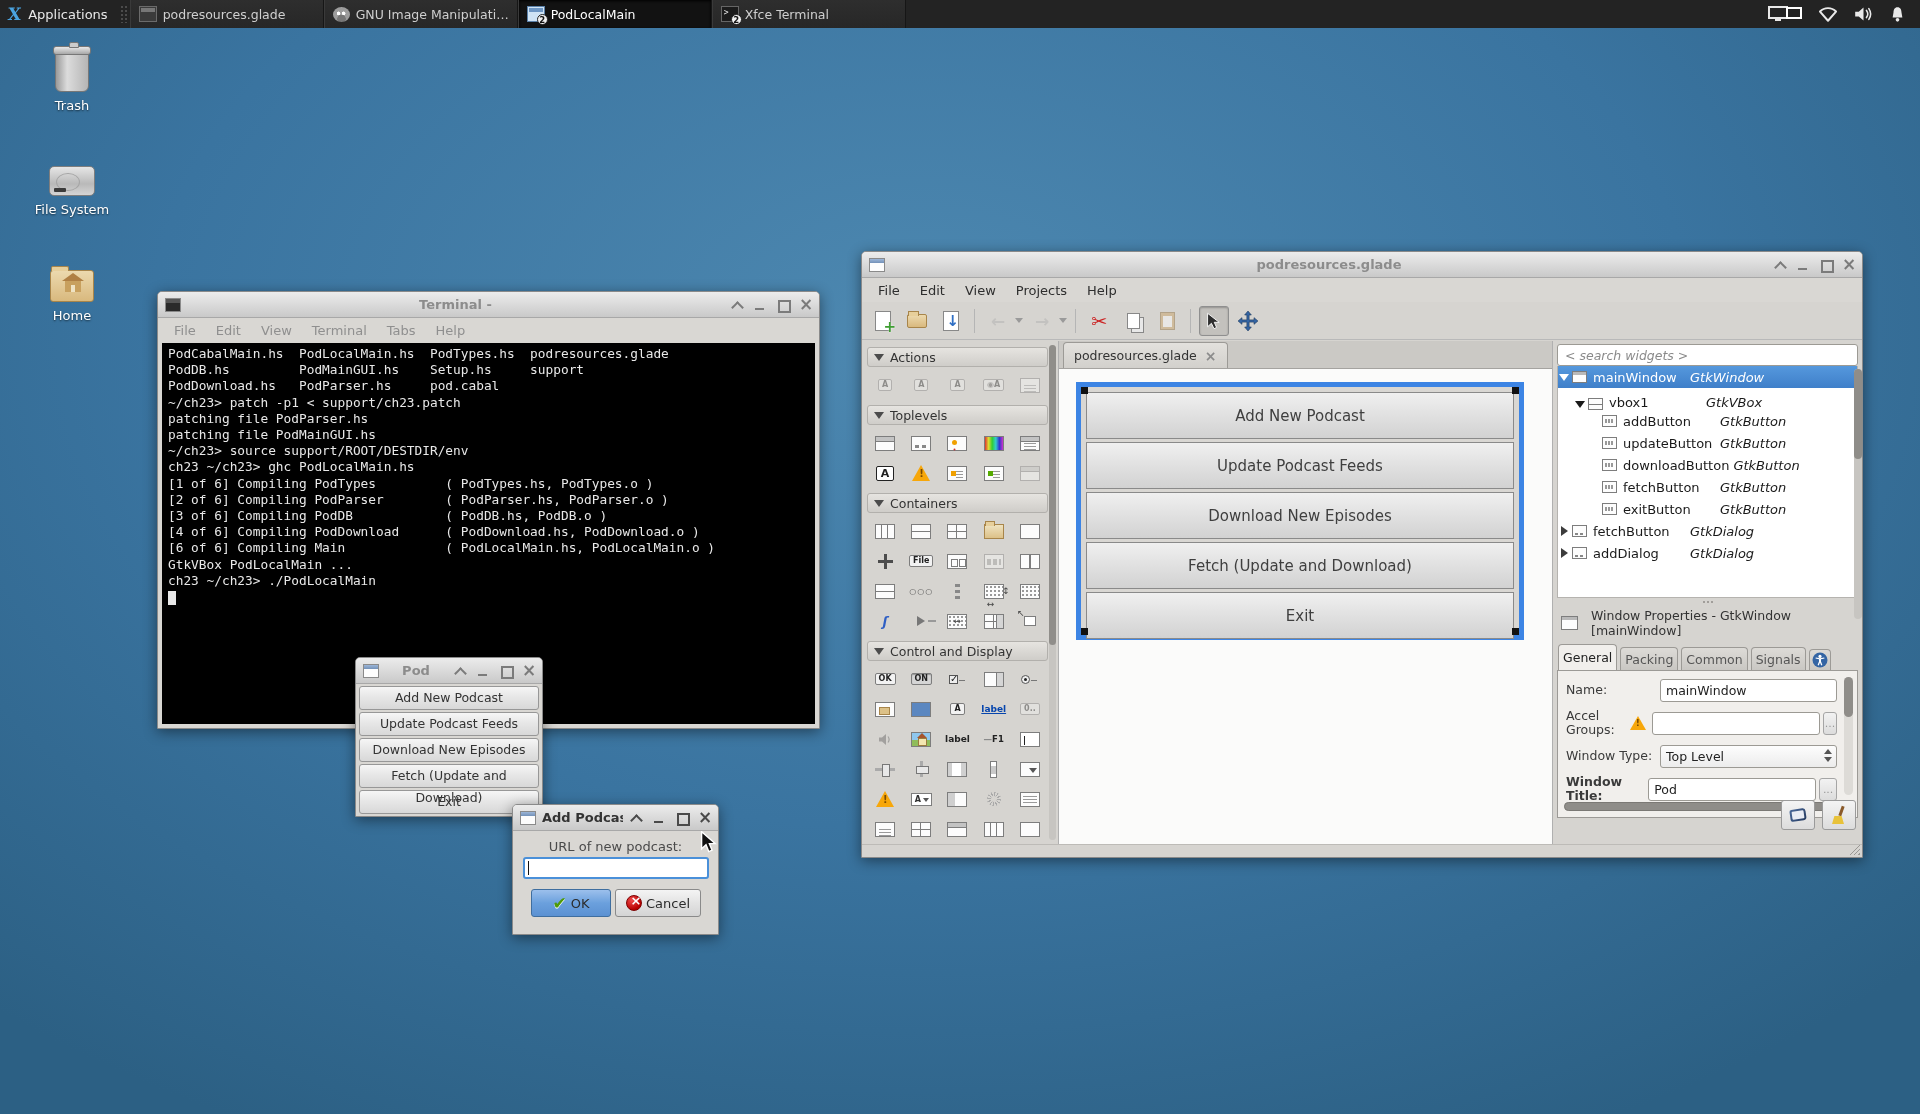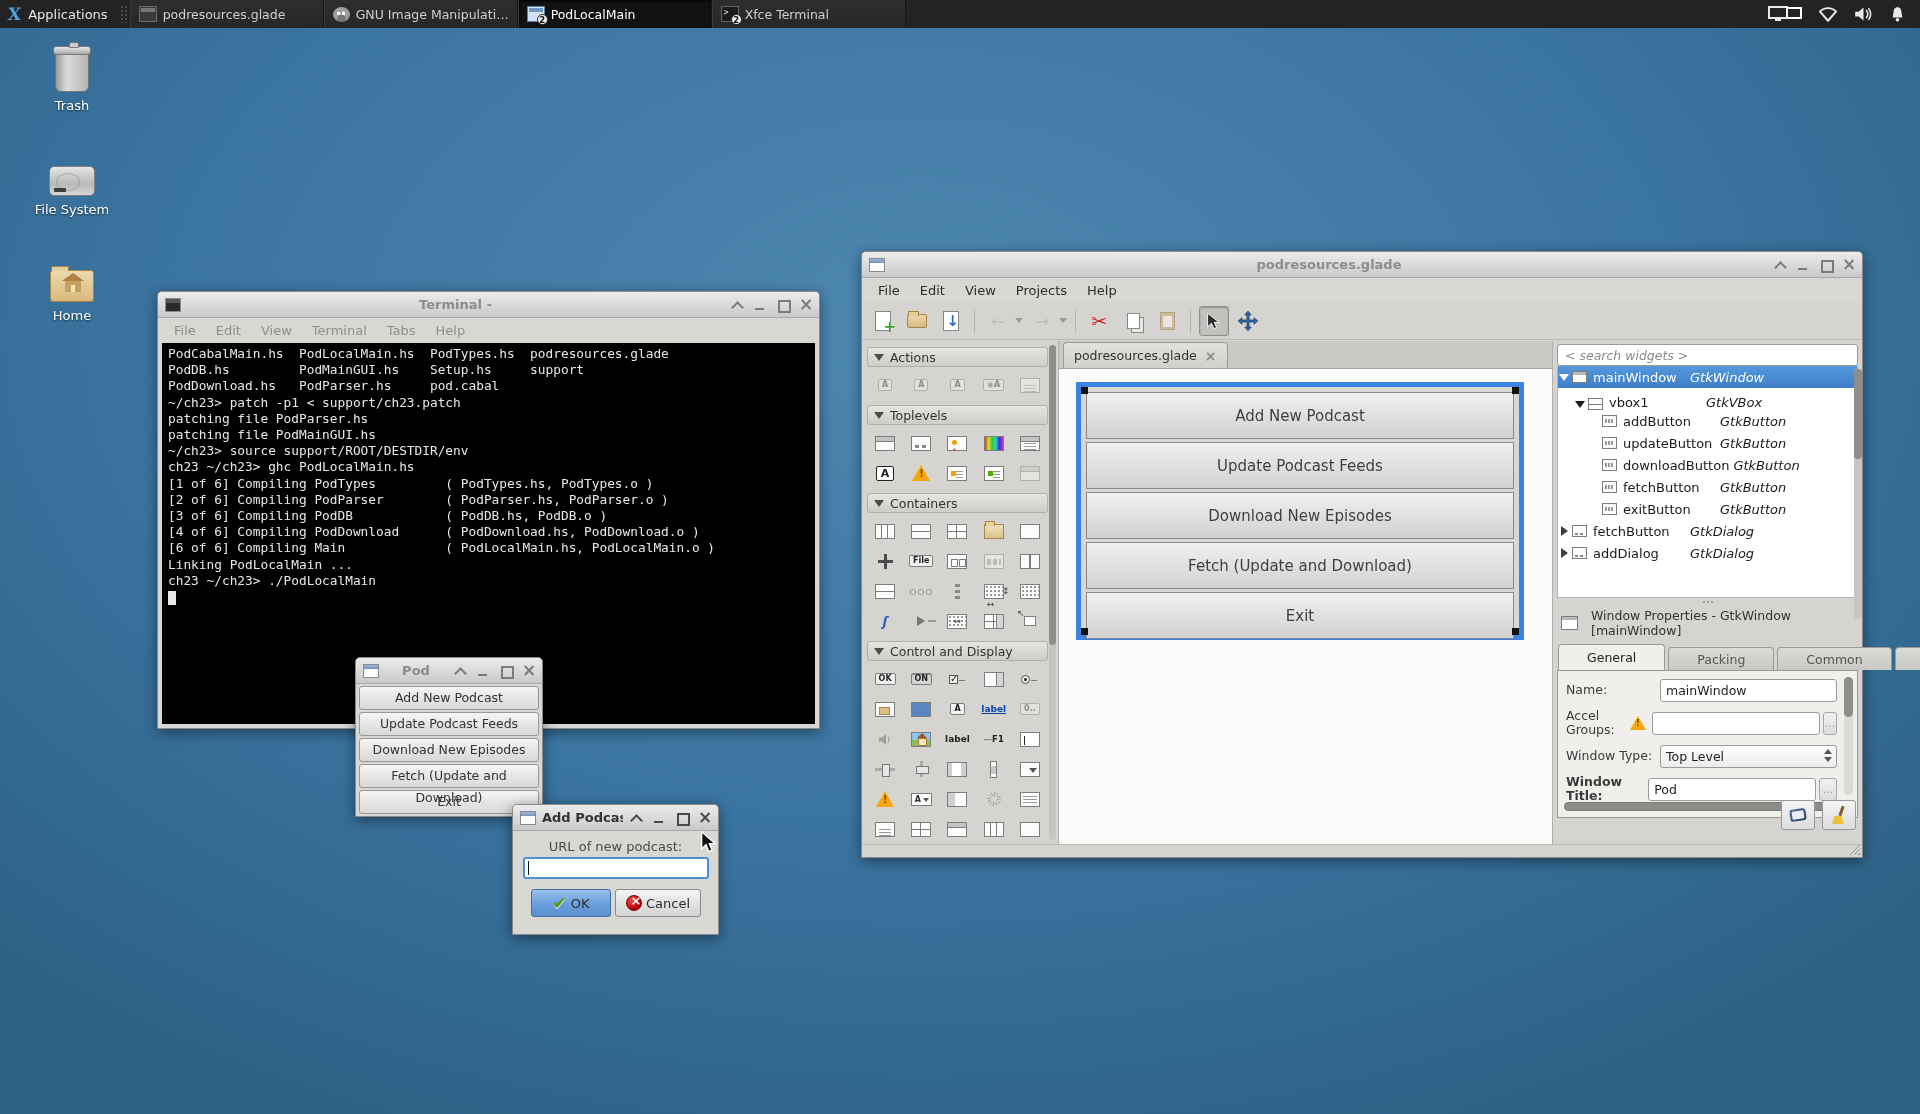--- a/index.html
+++ b/index.html
@@ -234,21 +234,21 @@
   .ti.vbox::before { content:""; position:absolute; left:0; right:0; top:4.5px; height:1px; background:#7d7d7d; }
   .ti.button::before { content:""; position:absolute; left:2px; top:3px; width:8px; height:4px; background:repeating-linear-gradient(90deg,#999 0 2px, transparent 2px 3px); }
   .ti.dialog::before { content:""; position:absolute; left:2px; bottom:1px; width:3px; height:2px; background:#888; box-shadow:5px 0 0 #888; }
   .d1 { margin-left:16px;align-items:flex-end; } .d2 { margin-left:42px; }
   .vscroll { position:absolute; right:0px; top:28px; width:8px; height:250px; background:#c7c5c1; border-radius:4px; }
   .vscroll .thumb { position:absolute; left:0; right:0; top:0; height:90px; background:#8f8d89; border-radius:4px; }
   .splitgrip { height:8px; display:flex; align-items:center; justify-content:center; gap:2px; }
   .splitgrip i { width:2px; height:2px; background:#8f8d89; border-radius:50%; }
   .prophdr { display:flex; align-items:center; gap:7px; font-size:12.5px; color:#333; padding:2px 2px 6px; }
   .ptabs { display:flex; align-items:flex-end; gap:3px; padding-left:1px; }
-  .ptab { height:23px; padding:0 28px; background:linear-gradient(#dddbd7,#c9c7c3); border:1px solid #9c9a96; border-bottom:none;
+  .ptab { height:23px; padding:0 4px; background:linear-gradient(#dddbd7,#c9c7c3); border:1px solid #9c9a96; border-bottom:none;
           border-radius:4px 4px 0 0; font-size:12.5px; color:#555; display:flex; align-items:center; }
   .ptab.active { height:26px; background:#f1efec; color:#222; }
   .a11y { width:22px; height:21px; display:flex; align-items:center; justify-content:center; background:linear-gradient(#dddbd7,#c9c7c3);
           border:1px solid #9c9a96; border-bottom:none; border-radius:4px 4px 0 0; }
   .propbody { background:#f1efec; border:1px solid #9c9a96; height:148px; position:relative; padding:8px 20px 0 8px; }
   .prow { display:flex; align-items:center; margin-bottom:7px; }
   .prow .plabel { width:94px; font-size:12.5px; color:#3a3a3a; line-height:1.15; }
   .prow .plabel.bold { font-weight:bold; }
   .pinput { flex:1; height:23px; background:#fff; border:1px solid #9c9a94; border-radius:3px; font-size:12.5px; color:#222;
             padding:0 5px; font-family:inherit; }
@@ -371,21 +371,21 @@
       <div class="tline">~/ch23&gt; patch -p1 &lt; support/ch23.patch</div>
       <div class="tline">patching file PodParser.hs</div>
       <div class="tline">patching file PodMainGUI.hs</div>
       <div class="tline">~/ch23&gt; source support/ROOT/DESTDIR/env</div>
       <div class="tline">ch23 ~/ch23&gt; ghc PodLocalMain.hs</div>
       <div class="tline">[1 of 6] Compiling PodTypes         ( PodTypes.hs, PodTypes.o )</div>
       <div class="tline">[2 of 6] Compiling PodParser        ( PodParser.hs, PodParser.o )</div>
       <div class="tline">[3 of 6] Compiling PodDB            ( PodDB.hs, PodDB.o )</div>
       <div class="tline">[4 of 6] Compiling PodDownload      ( PodDownload.hs, PodDownload.o )</div>
       <div class="tline">[6 of 6] Compiling Main             ( PodLocalMain.hs, PodLocalMain.o )</div>
-      <div class="tline">Linking PodLocalMain ...</div>
+      <div class="tline">GtkVBox PodLocalMain ...</div>
       <div class="tline">ch23 ~/ch23&gt; ./PodLocalMain</div>
       <div class="tline"><span class="cursor-block"></span></div>
     </div>
   </div>
 
   <div class="win" id="podwin">
     <div class="tbarw">
       <span class="wicon"></span>
       <span class="title">Pod</span>
       <span class="wbtns">

